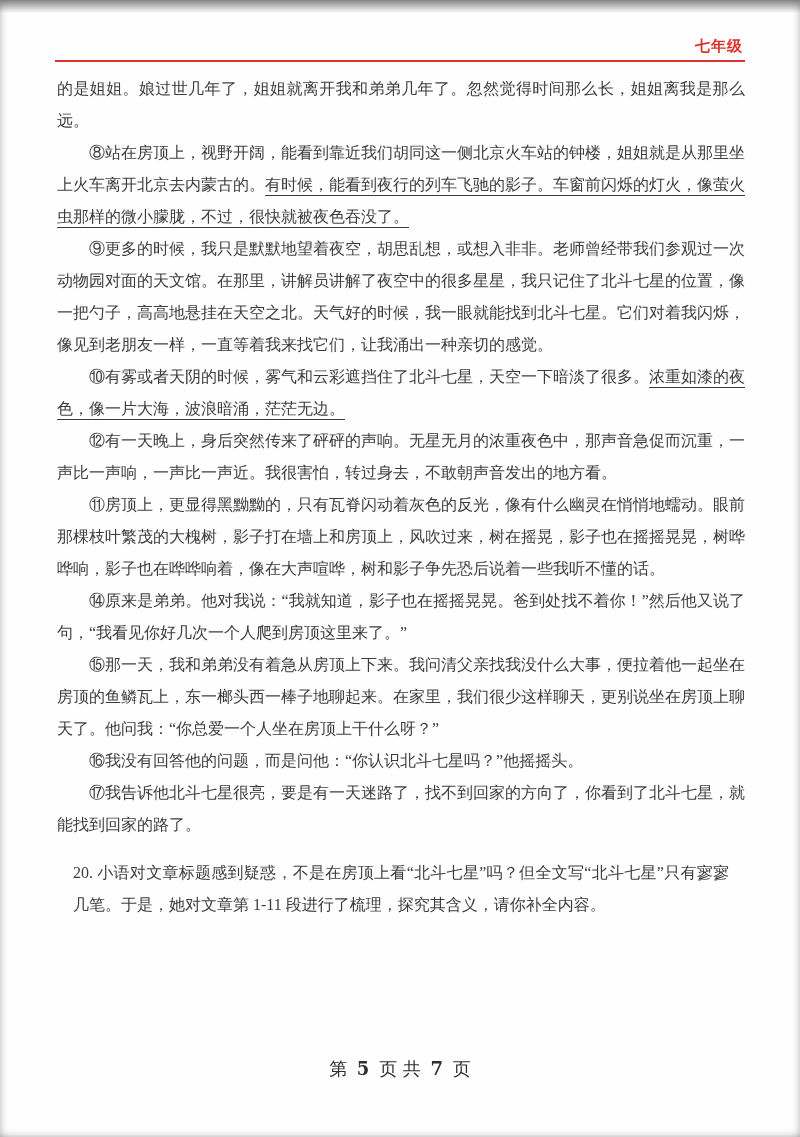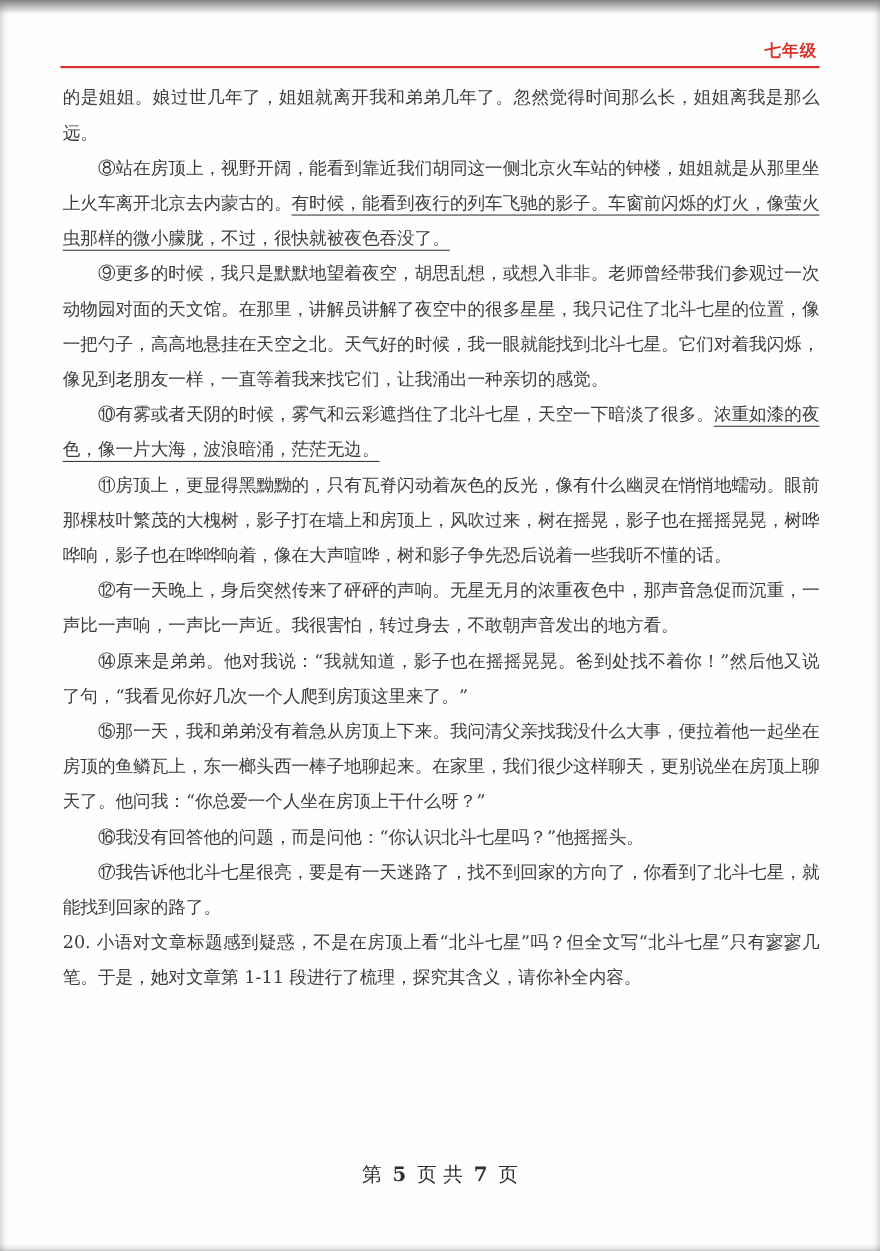--- a/index.html
+++ b/index.html
@@ -34,29 +34,30 @@
   }
   .rule{
     position:absolute;top:60px;left:55px;right:55px;
     border-top:2px solid var(--accent);
   }
   .content{
     position:absolute;top:73px;left:57px;right:55px;
     font-size:16px;line-height:32px;
     text-align:justify;text-justify:inter-ideograph;
     word-break:break-all;
+    font-family:Liberation Serif, serif;
   }
   .para{margin:0;}
   .para.indent{text-indent:2em;}
   .u{
     text-decoration:underline;
     text-underline-offset:5px;
     text-decoration-thickness:1px;
   }
-  .question{margin:0;}
+  .question{margin:16px;}
   .footer{
     position:absolute;top:1059px;left:0;right:0;
     text-align:center;font-size:18px;line-height:20px;
     color:#2e2e2e;z-index:2;
   }
   .footer .num{font-weight:bold;margin:0 4px;}
   .footer span{display:inline-block;}
   .watermark{
     position:absolute;top:996px;right:103px;
     font-family:"DejaVu Sans","Liberation Sans",sans-serif;
@@ -73,22 +74,22 @@
 
   <div class="grade">七年级</div>
   <div class="rule"></div>
 
   <div class="content">
     <div>
         <p class="para"><span>的是姐姐。娘过世几年了，姐姐就离开我和弟弟几年了。忽然觉得时间那么长，姐姐离我是那么远。</span></p>
         <p class="para indent"><span>⑧站在房顶上，视野开阔，能看到靠近我们胡同这一侧北京火车站的钟楼，姐姐就是从那里坐上火车离开北京去内蒙古的。</span><span class="u">有时候，能看到夜行的列车飞驰的影子。车窗前闪烁的灯火，像萤火虫那样的微小朦胧，不过，很快就被夜色吞没了。</span></p>
         <p class="para indent"><span>⑨更多的时候，我只是默默地望着夜空，胡思乱想，或想入非非。老师曾经带我们参观过一次动物园对面的天文馆。在那里，讲解员讲解了夜空中的很多星星，我只记住了北斗七星的位置，像一把勺子，高高地悬挂在天空之北。天气好的时候，我一眼就能找到北斗七星。它们对着我闪烁，像见到老朋友一样，一直等着我来找它们，让我涌出一种亲切的感觉。</span></p>
         <p class="para indent"><span>⑩有雾或者天阴的时候，雾气和云彩遮挡住了北斗七星，天空一下暗淡了很多。</span><span class="u">浓重如漆的夜色，像一片大海，波浪暗涌，茫茫无边。</span></p>
+        <p class="para indent"><span>⑫有一天晚上，身后突然传来了砰砰的声响。无星无月的浓重夜色中，那声音急促而沉重，一声比一声响，一声比一声近。我很害怕，转过身去，不敢朝声音发出的地方看。</span></p>
         <p class="para indent"><span>⑪房顶上，更显得黑黝黝的，只有瓦脊闪动着灰色的反光，像有什么幽灵在悄悄地蠕动。眼前那棵枝叶繁茂的大槐树，影子打在墙上和房顶上，风吹过来，树在摇晃，影子也在摇摇晃晃，树哗哗响，影子也在哗哗响着，像在大声喧哗，树和影子争先恐后说着一些我听不懂的话。</span></p>
-        <p class="para indent"><span>⑫有一天晚上，身后突然传来了砰砰的声响。无星无月的浓重夜色中，那声音急促而沉重，一声比一声响，一声比一声近。我很害怕，转过身去，不敢朝声音发出的地方看。</span></p>
         <p class="para indent"><span>⑭原来是弟弟。他对我说：“我就知道，影子也在摇摇晃晃。爸到处找不着你！”然后他又说了句，“我看见你好几次一个人爬到房顶这里来了。”</span></p>
         <p class="para indent"><span>⑮那一天，我和弟弟没有着急从房顶上下来。我问清父亲找我没什么大事，便拉着他一起坐在房顶的鱼鳞瓦上，东一榔头西一棒子地聊起来。在家里，我们很少这样聊天，更别说坐在房顶上聊天了。他问我：“你总爱一个人坐在房顶上干什么呀？”</span></p>
         <p class="para indent"><span>⑯我没有回答他的问题，而是问他：“你认识北斗七星吗？”他摇摇头。</span></p>
         <p class="para indent"><span>⑰我告诉他北斗七星很亮，要是有一天迷路了，找不到回家的方向了，你看到了北斗七星，就能找到回家的路了。</span></p>
       </div>
     <p class="para question">20. 小语对文章标题感到疑惑，不是在房顶上看“北斗七星”吗？但全文写“北斗七星”只有寥寥几笔。于是，她对文章第 1-11 段进行了梳理，探究其含义，请你补全内容。</p>
   </div>
 
 
   <div class="footer">

